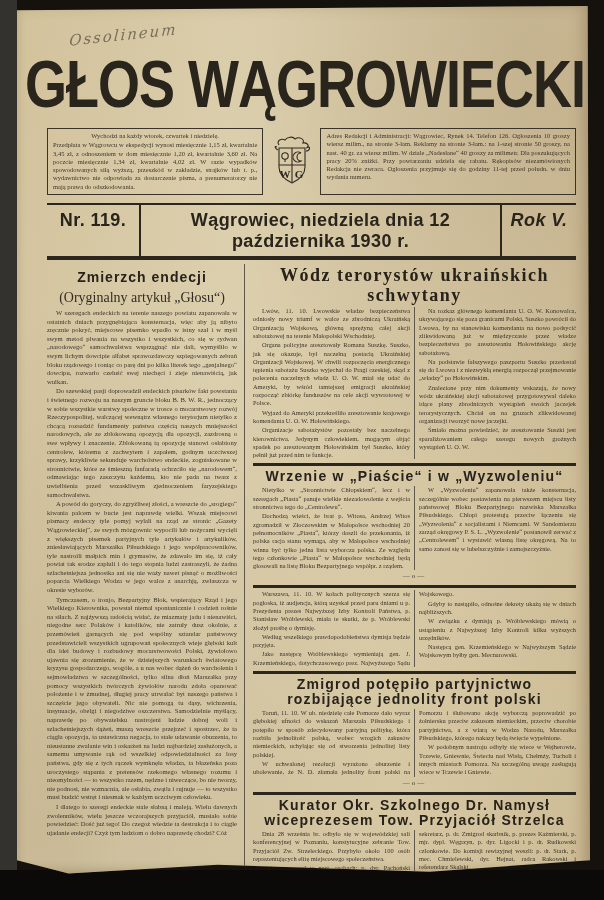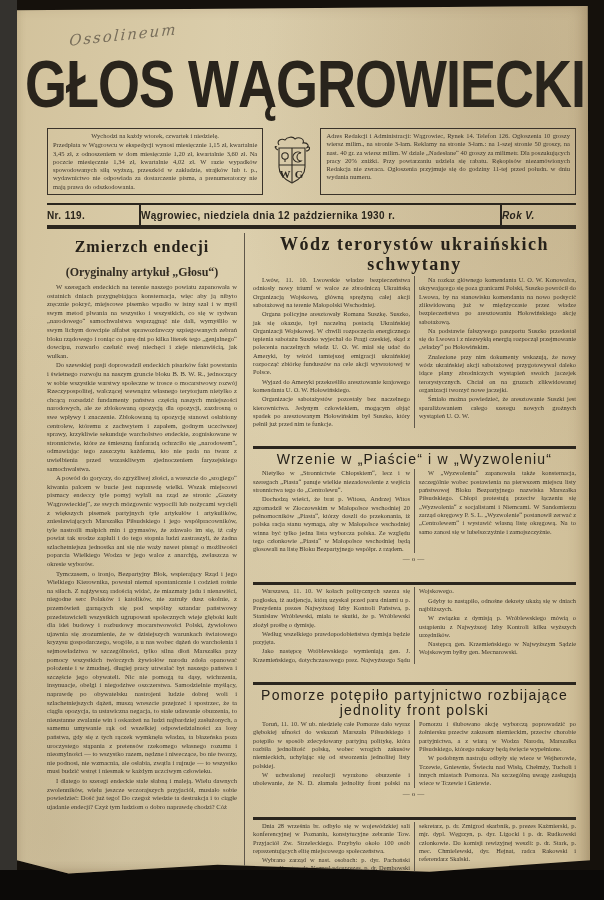--- a/index.html
+++ b/index.html
@@ -45,44 +45,44 @@
   .imprint-left{width:208px;}
   .imprint-right{width:248px;}
   .imprint-first{text-align:center;margin-bottom:1px;}
   .emblem{width:46px;display:flex;align-items:center;justify-content:center;}
 
   .dateline{
     display:flex;align-items:stretch;margin:8px 14px 0 30px;
     border-top:2px solid #2b261e;border-bottom:4px solid #2b261e;
     font-family:"Liberation Sans", sans-serif;font-weight:700;color:#29241c;
   }
-  .dateline .cell{padding:5px 0 4px 0;font-size:10px;letter-spacing:.4px;}
+  .dateline .cell{padding:5px 0 4px 0;font-size:18px;letter-spacing:.4px;text-align:center;}
   .cell-issue{width:92px;border-right:2px solid #2b261e;}
   .cell-date{flex:1;border-right:2px solid #2b261e;}
   .cell-year{width:74px;font-style:italic;}
 
   .content{display:flex;margin:4px 14px 0 30px;height:644px;overflow:hidden;}
   .col-left{width:190px;padding-right:7px;border-right:1px solid #5f574a;}
   .col-right{flex:1;padding-left:8px;overflow:hidden;}
 
   .lead-title{
     margin:2px 0 0 0;text-align:center;
-    font-family:Liberation Serif, serif;font-weight:600;
-    font-size:16px;letter-spacing:1px;color:#27221a;line-height:23px;
-  }
-  .lead-sub{text-align:center;font-size:12px;font-weight:700;margin:7px 0 3px 0;color:#322c23;}
+    font-family:Liberation Sans, sans-serif;font-weight:600;
+    font-size:14px;letter-spacing:1px;color:#27221a;line-height:23px;
+  }
+  .lead-sub{text-align:center;font-size:14px;font-weight:400;margin:1px 0 3px 0;color:#322c23;}
 
   .body p{margin:0 0 1px 0;text-indent:9px;text-align:justify;}
   .lead-body{font-size:6.6px;line-height:8.6px;letter-spacing:0;color:#3b342a;}
 
-  .article{padding-bottom:18px;}
+  .article{padding-bottom:4px;}
   .article + .article{border-top:3px solid #2b261e;padding-top:2px;}
   .a-title{
     margin:1px 0 2px 0;text-align:center;color:#27221a;
-    font-family:"Liberation Sans", sans-serif;font-weight:400;
+    font-family:"Liberation Sans", sans-serif;font-weight:700;
     font-size:14px;line-height:15px;letter-spacing:1.2px;
   }
   .a-title.serif{
     font-family:"Liberation Serif", serif;font-weight:700;
     font-size:18px;line-height:20px;letter-spacing:1.5px;
   }
   .cols2{
     column-count:2;column-gap:9px;column-rule:1px solid #60584a;
     font-size:6.4px;line-height:8.3px;color:#3b342a;
   }
@@ -179,30 +179,31 @@
             <p>Warszawa, 11. 10. W kołach politycznych szerza się pogłoska, iż audjencja, którą uzyskał przed paru dniami u p. Prezydenta prezes Najwyższej Izby Kontroli Państwa, p. Stanisław Wróblewski, miała te skutki, że p. Wróblewski złożył prośbę o dymisję.</p>
             <p>Według wszelkiego prawdopodobieństwa dymisja będzie przyjęta.</p>
             <p>Jako następcę Wróblewskiego wymieniają gen. J. Krzemieńskiego, dotychczasowego prez. Najwyższego Sądu Wojskowego.</p>
             <p>Gdyby to nastąpiło, odnośne dekrety ukażą się w dniach najbliższych.</p>
             <p>W związku z dymisją p. Wróblewskiego mówią o ustąpieniu z Najwyższej Izby Kontroli kilku wyższych urzędników.</p>
             <p>Następcą gen. Krzemieńskiego w Najwyższym Sądzie Wojskowym byłby gen. Mecnarowski.</p>
           </div>
       </section>
 
       <section class="article">
-        <h3 class="a-title">Pomorze potępiło partyjnictwo rozbijające jednolity front polski</h3>
+        <h3 class="a-title">Zmigrod potępiło partyjnictwo rozbijające jednolity front polski</h3>
         <div class="cols2 body">
             <p>Toruń, 11. 10. W ub. niedzielę całe Pomorze dało wyraz głębokiej ufności do wskazań Marszała Piłsudskiego i potępiło w sposób zdecydowany partyjną politykę, która rozbiła jednolitość polską, wobec wrogich zakusów niemieckich, uchylając się od stworzenia jednolitej listy polskiej.</p>
             <p>W uchwalonej rezolucji wyrażono oburzenie i ubolewanie, że N. D. złamała jednolity front polski na Pomorzu i ślubowano akcję wyborczą poprowadzić po żołniersku przeciw zakusom niemieckim, przeciw chorobie partyjnictwa, a z wiarą w Wodza Narodu, Marszałka Piłsudskiego, którego nakazy będą święcie wypełnione.</p>
             <p>W podobnym nastroju odbyły się wiece w Wejherowie, Tczewie, Gniewnie, Świeciu nad Wisłą, Chełmży, Tucholi i innych miastach Pomorza. Na szczególną uwagę zasługują wiece w Tczewie i Gniewie.</p>
           </div>
         <div class="endmark">—o—</div>
       </section>
 
       <section class="article">
+        <h3 class="a-title">Kurator Okr. Szkolnego Dr. Namysł wiceprezesem Tow. Przyjaciół Strzelca</h3>
         <div class="cols2 body">
             <p>Dnia 28 września br. odbyło się w wojewódzkiej sali konferencyjnej w Poznaniu, konstytucyjne zebranie Tow. Przyjaciół Zw. Strzeleckiego. Przybyło około 100 osób reprezentujących elitę miejscowego społeczeństwa.</p>
             <p>Wybrano zarząd w nast. osobach: p. dyr. Pachoński prezes, p. Kurator, dr. Namysł wiceprezes, p. dr. Dembowski sekretarz, p. dr. Zmigrod skarbnik, p. prezes Kaźmierski, p. mjr. dypl. Węgrzyn, p. dyr. Ligocki i p. dr. Rudkowski członkowie. Do komisji rewizyjnej weszli: p. dr. Stark, p. mec. Chmielewski, dyr. Hejnat, radca Rakowski i referendarz Skalski.</p>
           </div>
         <div class="endmark">—o—</div>
       </section>
 
     </div>
   </div>
 </div>

